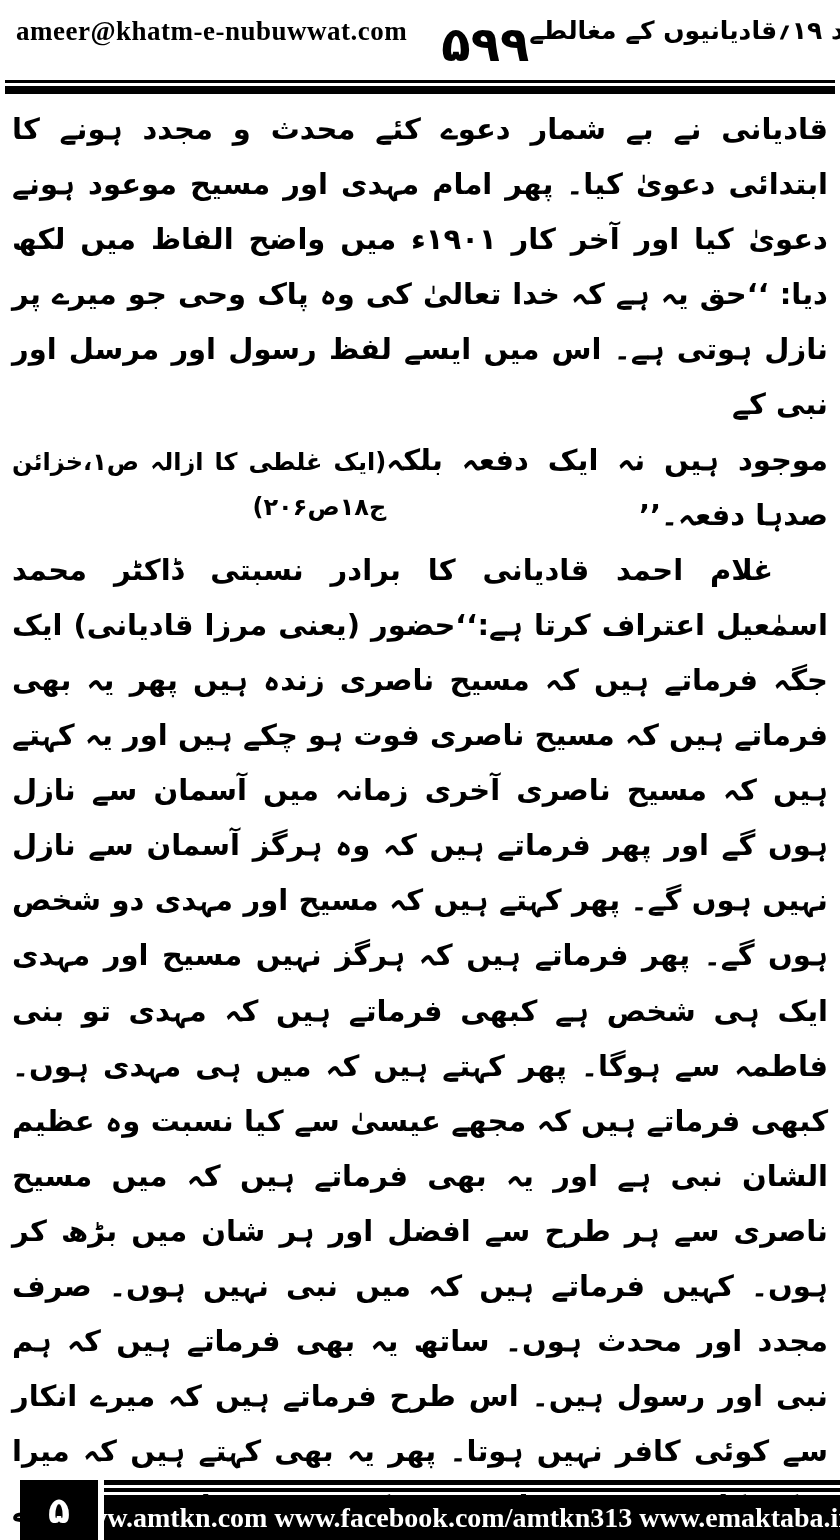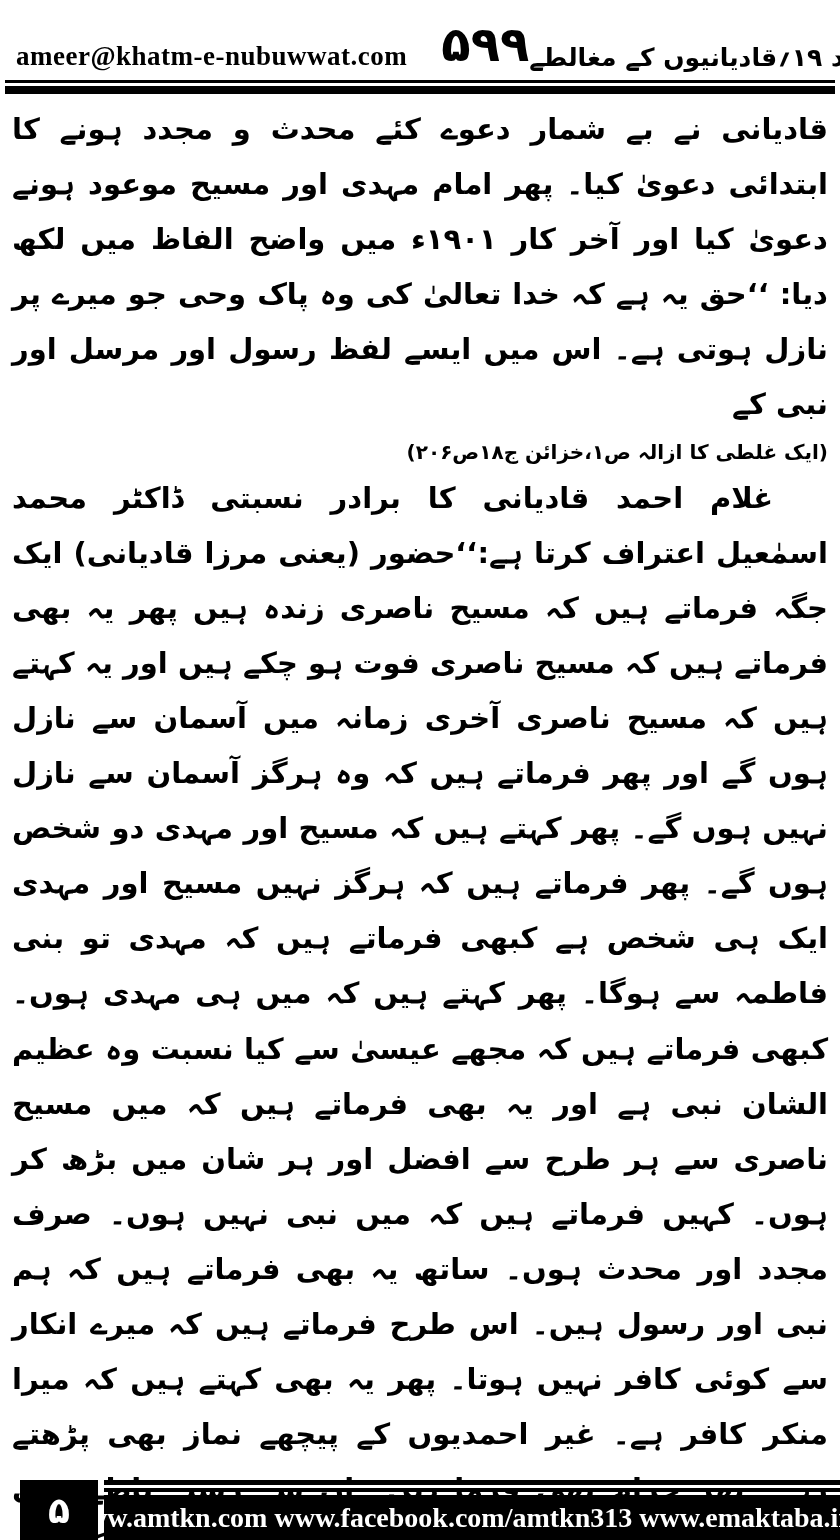--- a/index.html
+++ b/index.html
@@ -10,21 +10,21 @@
     background:#ffffff;
     color:#000;
     font-family:"DejaVu Sans", sans-serif;
     overflow:hidden;
     box-sizing:border-box;
   }
 
   
   .header {
     display:flex;
-    align-items:flex-end;
+    align-items:flex-start;
     padding:16px 14px 2px 16px;
   }
   .email {
     font-family:"Liberation Serif", serif;
     font-weight:bold;
     font-size:27px;
     letter-spacing:0.5px;
     direction:ltr;
     white-space:nowrap;
   }
@@ -57,21 +57,21 @@
     line-height:1.9;
   }
   .content p { margin:0; }
   .indent { text-indent:55px; }
   .endline {
     display:flex;
     direction:rtl;
     justify-content:space-between;
     align-items:baseline;
   }
-  .ref { font-size:20px; font-weight:bold; }
+  .ref { font-size:24px; font-weight:bold; }
 
   
   .footer { position:absolute; left:0; right:0; bottom:0; height:64px; }
   .page-box {
     position:absolute;
     left:20px; bottom:0;
     width:78px; height:60px;
     background:#000;
     color:#fff;
     display:flex; align-items:center; justify-content:center;
@@ -108,20 +108,21 @@
   <div class="rule">
     <div class="rule-thin"></div>
     <div class="rule-thick"></div>
   </div>
 
   <div class="content">
 
     <p>قادیانی نے بے شمار دعوے کئے محدث و مجدد ہونے کا ابتدائی دعویٰ کیا۔ پھر امام مہدی اور مسیح موعود ہونے دعویٰ کیا اور آخر کار ۱۹۰۱ء میں واضح الفاظ میں لکھ دیا: ‘‘حق یہ ہے کہ خدا تعالیٰ کی وہ پاک وحی جو میرے پر نازل ہوتی ہے۔ اس میں ایسے لفظ رسول اور مرسل اور نبی کے</p>
 
     <div class="endline">
+      <span>موجود ہیں نہ ایک دفعہ بلکہ صدہا دفعہ۔’’</span>
       <span class="ref">(ایک غلطی کا ازالہ ص۱،خزائن ج۱۸ص۲۰۶)</span>
     </div>
 
     <p class="indent">غلام احمد قادیانی کا برادر نسبتی ڈاکٹر محمد اسمٰعیل اعتراف کرتا ہے:‘‘حضور (یعنی مرزا قادیانی) ایک جگہ فرماتے ہیں کہ مسیح ناصری زندہ ہیں پھر یہ بھی فرماتے ہیں کہ مسیح ناصری فوت ہو چکے ہیں اور یہ کہتے ہیں کہ مسیح ناصری آخری زمانہ میں آسمان سے نازل ہوں گے اور پھر فرماتے ہیں کہ وہ ہرگز آسمان سے نازل نہیں ہوں گے۔ پھر کہتے ہیں کہ مسیح اور مہدی دو شخص ہوں گے۔ پھر فرماتے ہیں کہ ہرگز نہیں مسیح اور مہدی ایک ہی شخص ہے کبھی فرماتے ہیں کہ مہدی تو بنی فاطمہ سے ہوگا۔ پھر کہتے ہیں کہ میں ہی مہدی ہوں۔ کبھی فرماتے ہیں کہ مجھے عیسیٰ سے کیا نسبت وہ عظیم الشان نبی ہے اور یہ بھی فرماتے ہیں کہ میں مسیح ناصری سے ہر طرح سے افضل اور ہر شان میں بڑھ کر ہوں۔ کہیں فرماتے ہیں کہ میں نبی نہیں ہوں۔ صرف مجدد اور محدث ہوں۔ ساتھ یہ بھی فرماتے ہیں کہ ہم نبی اور رسول ہیں۔ اس طرح فرماتے ہیں کہ میرے انکار سے کوئی کافر نہیں ہوتا۔ پھر یہ بھی کہتے ہیں کہ میرا منکر کافر ہے۔ غیر احمدیوں کے پیچھے نماز بھی پڑھتے رہے۔ پھر حرام بھی فرما دیں۔ ان سے رشتے ناطے بھی کئے۔ پھر منع بھی کر دیا۔ متوفیک کا معنیٰ بھی کئے کہ پوری نعمت دوں گا۔ پھر کہا کہ ہزار روپیہ انعام اگر سوائے موت کے کوئی معنیٰ ثابت ہوں۔ فرماتے تھے کہ ایک نبی دوسرے کا متبع نہیں ہوتا۔ ساتھ ہی یہ بھی کہا کہ کسی نبی کے لئے ضروری نہیں کہ وہ کسی دوسرے نبی کا متبع نہ ہو۔ ایک کتاب میں نبی کی تعریف اور کی ہے دوسری میں اس کی کچھ مخالفت کی ہے۔</p>
 
   </div>
 
   <div class="footer">
     <div class="page-box">۵</div>
     <div class="bar-wrap">

